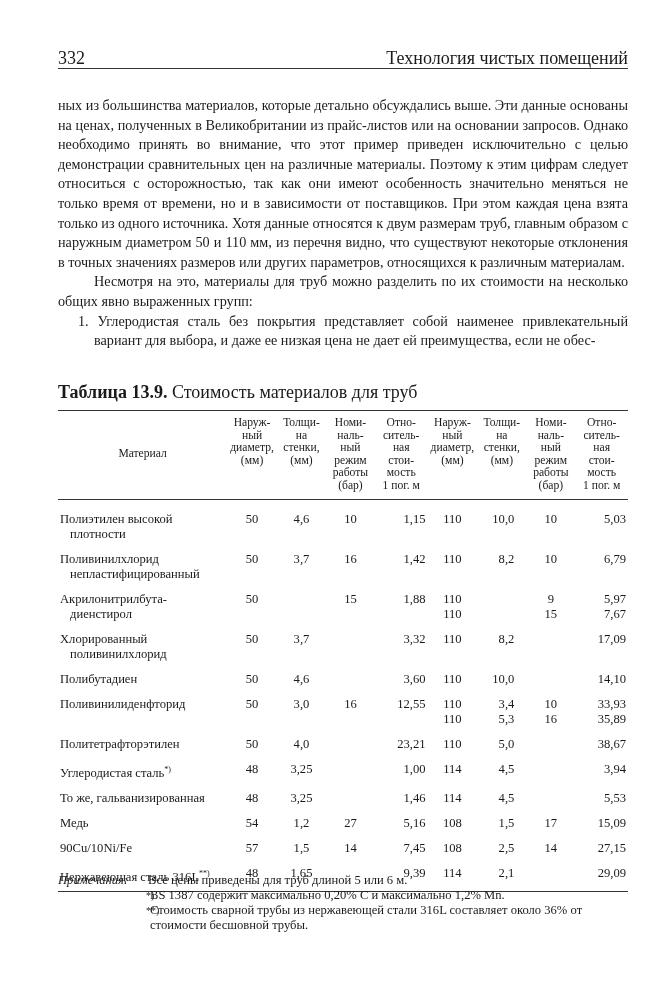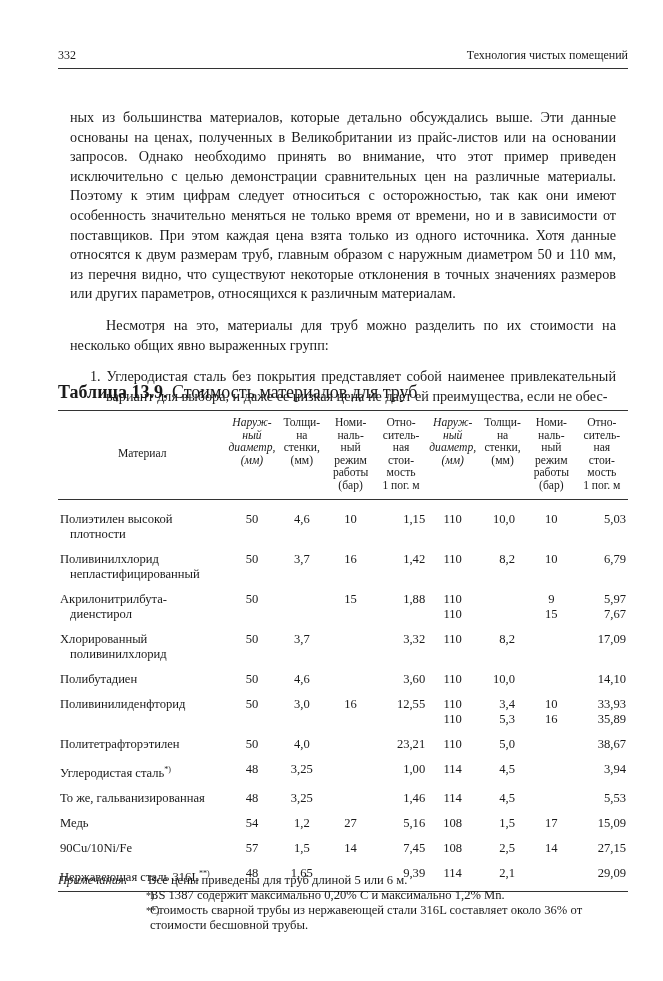--- a/index.html
+++ b/index.html
@@ -1,40 +1,40 @@
 <!DOCTYPE html>
 <html><head>
   <meta charset="utf-8">
   <style>
     html, body { margin: 0; padding: 0; background: #ffffff; }
     body { width: 663px; height: 981px; position: relative; overflow: hidden;
       font-family: "Liberation Serif", "DejaVu Serif", serif; color: #1a1a1a; }
     .page-header { position: absolute; left: 58px; top: 48px; width: 570px; height: 20px;
-      border-bottom: 1.5px solid #333; font-size: 12px; }
+      border-bottom: 1.5px solid #333; font-size: 18px; }
     .page-number { position: absolute; left: 0; top: 0; }
     .running-title { position: absolute; right: 0; top: 0; }
     .body-text { position: absolute; left: 58px; top: 96px; width: 570px; font-size: 14.2px; line-height: 19.6px; text-align: justify; }
-    .body-text p { margin: 12px; }
+    .body-text p { margin: 0; }
     .indent { text-indent: 36px; }
     .list-item { padding-left: 36px; text-indent: -16px; }
     .table-caption { position: absolute; left: 58px; top: 382px; font-size: 18px; }
     .table-caption b { font-weight: bold; }
     table.costs { position: absolute; left: 58px; top: 410px; width: 570px; border-collapse: collapse; font-size: 12.6px; }
     table.costs thead th { font-weight: normal; font-size: 11.6px; line-height: 12.6px; vertical-align: top; padding: 6px 2px 6px 2px; text-align: center;
       border-top: 1.5px solid #333; border-bottom: 1.5px solid #333; }
     table.costs thead th.material-head { vertical-align: middle; }
     table.costs tbody td { vertical-align: top; padding: 0 2px; line-height: 15px; }
     table.costs tbody tr td { padding-top: 5px; padding-bottom: 5px; }
     table.costs tbody tr:first-child td { padding-top: 12px; }
     table.costs tbody tr:last-child td { border-bottom: 1.5px solid #333; padding-bottom: 6px; margin-top: 36px; }
     .mat { text-align: left; width: 168px; }
     .mat .l2 { display: block; padding-left: 10px; }
     .c { text-align: center; }
     .r { text-align: right; }
-    .w-dia { width: 46px; font-style: italic; }
+    .w-dia { width: 46px; }
     .w-wall { width: 46px; }
     .w-pres { width: 46px; }
     .w-cost { width: 50px; }
     sup { font-size: 8px; }
     .notes { position: absolute; left: 58px; top: 873px; width: 570px; font-size: 12.6px; line-height: 15px; }
     .notes .label { font-style: italic; position: absolute; left: 0; top: 0; }
     .notes .main { position: absolute; left: 90px; top: 0; }
     .notes .fn { position: absolute; left: 88px; width: 480px; }
     .notes .fn .mark { position: absolute; left: 0; font-size: 10px; }
     .notes .fn .txt { position: absolute; left: 4px; width: 460px; }

